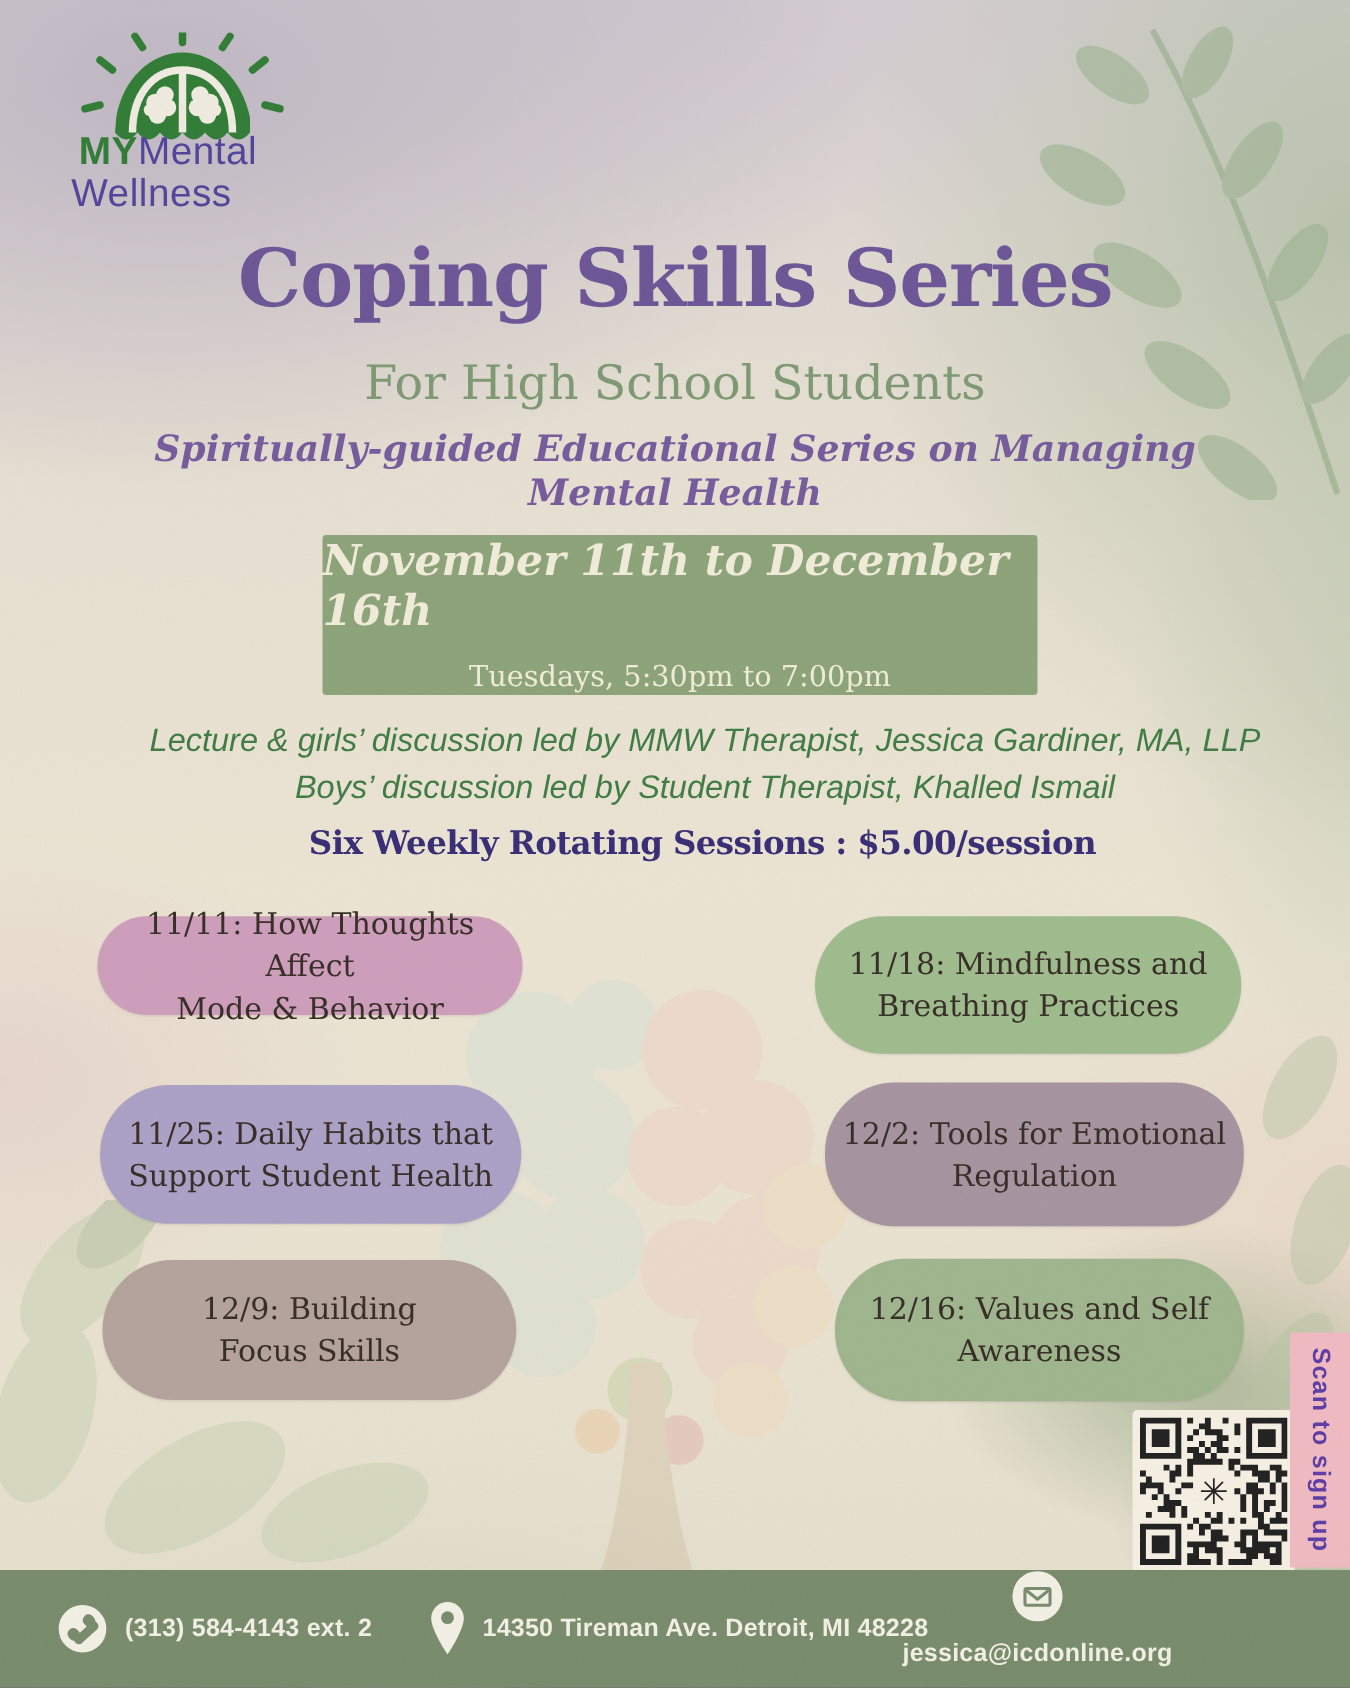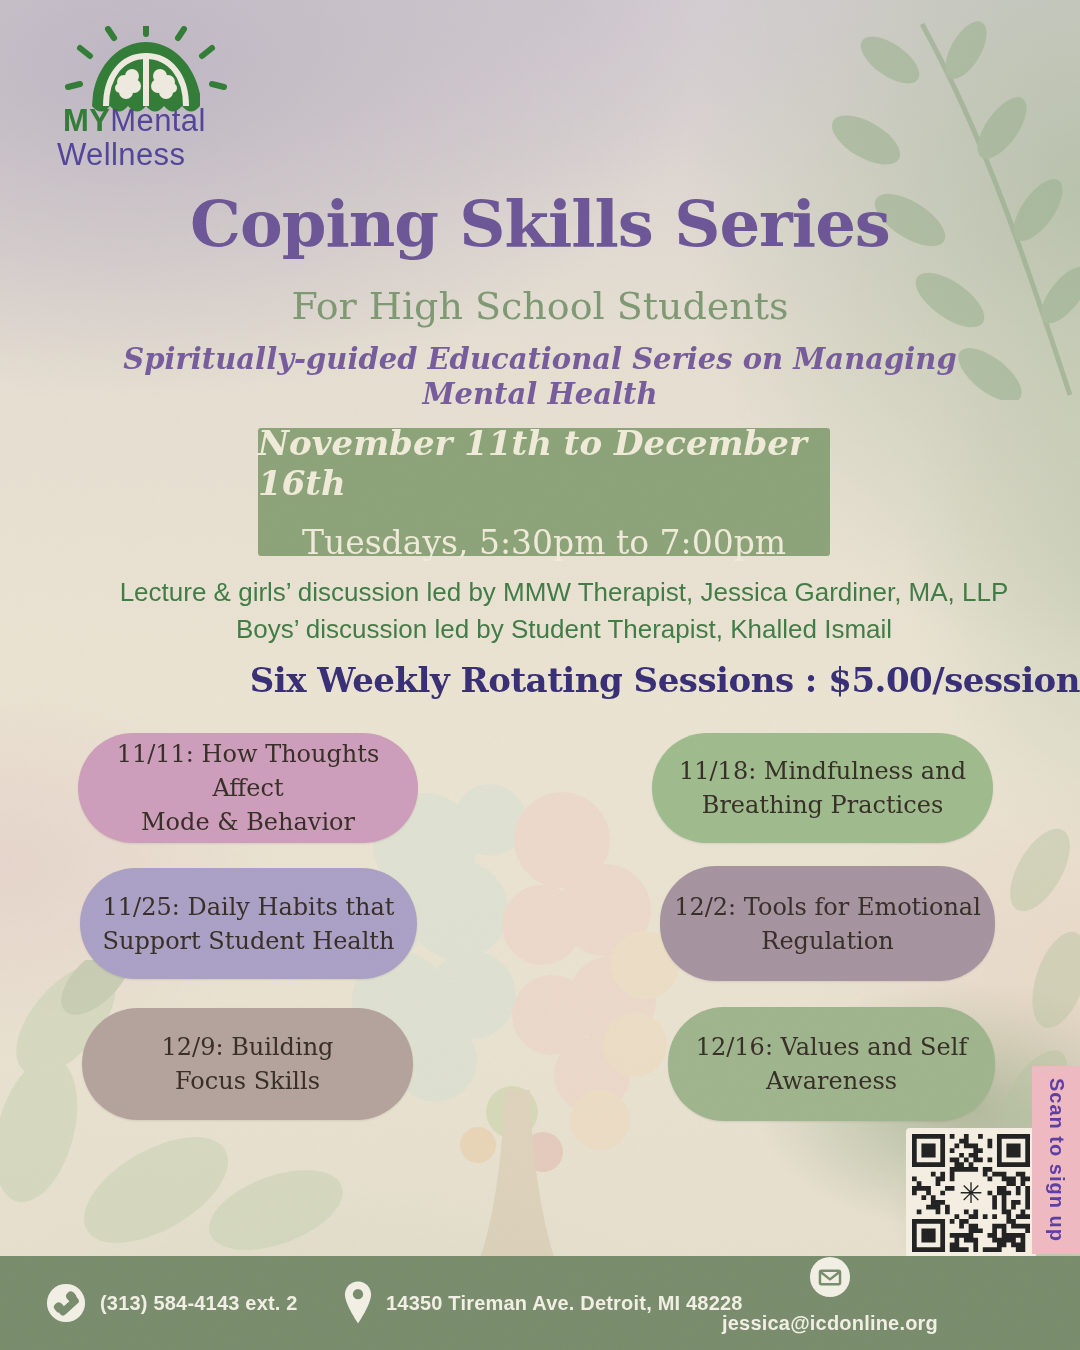--- a/index.html
+++ b/index.html
@@ -35,29 +35,29 @@
   .audience{left:0;right:0;top:284px;text-align:center;font-family:"DejaVu Serif",serif;
             font-size:38px;color:#7d9871;}
   .tagline{left:0;right:0;top:342px;text-align:center;font-family:"DejaVu Serif",serif;
            font-style:italic;font-weight:700;font-size:29px;line-height:35px;color:#75599c;}
 
   
   .banner{left:258px;top:428px;width:572px;height:128px;background:#8ba377;border-radius:3px;
           display:flex;flex-direction:column;justify-content:center;align-items:center;gap:20px;
           color:#f2edda;font-family:"DejaVu Serif",serif;}
   .banner-dates{font-size:34px;font-weight:700;font-style:italic;}
-  .banner-time{font-size:33px;}
-
-  
-  .facilitators{left:0;right:0;top:574px;text-align:center;font-size:26px;
+  .banner-time{font-size:23px;}
+
+  
+  .facilitators{left:0;right:0;top:574px;text-align:center;font-style:italic;font-size:26px;
                 line-height:37px;color:#3d7a41;font-weight:500;padding-left:48px;}
 
   
-  .pricing{left:0;right:0;top:660px;text-align:right;font-family:"DejaVu Serif",serif;
-           font-weight:700;font-size:34px;letter-spacing:-.5px;color:#342a74;margin-left:44px;}
+  .pricing{left:0;right:0;top:660px;text-align:center;font-family:"DejaVu Serif",serif;
+           font-weight:700;font-size:26px;letter-spacing:-.5px;color:#342a74;margin-left:44px;}
 
   
   .pill{position:absolute;border-radius:56px;display:flex;flex-direction:column;justify-content:center;
         align-items:center;text-align:center;font-family:"DejaVu Serif",serif;font-size:24px;
         line-height:34px;color:#332a22;box-shadow:0 1px 2px rgba(80,60,60,.12);}
 
   
   .qr-box{left:906px;top:1128px;width:130px;height:130px;background:#f6f1e3;border-radius:4px;
           display:flex;align-items:center;justify-content:center;}
   .scan-strip{left:1032px;top:1066px;width:48px;height:188px;background:#f1bac1;
@@ -184,21 +184,21 @@
     <div class="banner-time">Tuesdays, 5:30pm to 7:00pm</div>
   </div>
 
   <div class="abs facilitators">
     <div>Lecture &amp; girls’ discussion led by MMW Therapist, Jessica Gardiner, MA, LLP</div>
     <div>Boys’ discussion led by Student Therapist, Khalled Ismail</div>
   </div>
 
   <div class="abs pricing">Six Weekly Rotating Sessions : $5.00/session</div>
 
-  <div class="pill" style="left: 78px; top: 733px; width: 340px; height: 110px; background: rgb(206, 157, 187);">
+  <div class="pill" style="left: 78px; top: 733px; width: 340px; height: 79px; background: rgb(206, 157, 187);">
     <div>11/11: How Thoughts Affect</div>
     <div>Mode &amp; Behavior</div>
   </div>
   <div class="pill" style="left: 652px; top: 733px; width: 341px; height: 110px; background: rgb(158, 188, 140);">
     <div>11/18: Mindfulness and</div>
     <div>Breathing Practices</div>
   </div>
   <div class="pill" style="left: 80px; top: 868px; width: 337px; height: 111px; background: rgb(170, 160, 198);">
     <div>11/25: Daily Habits that</div>
     <div>Support Student Health</div>

